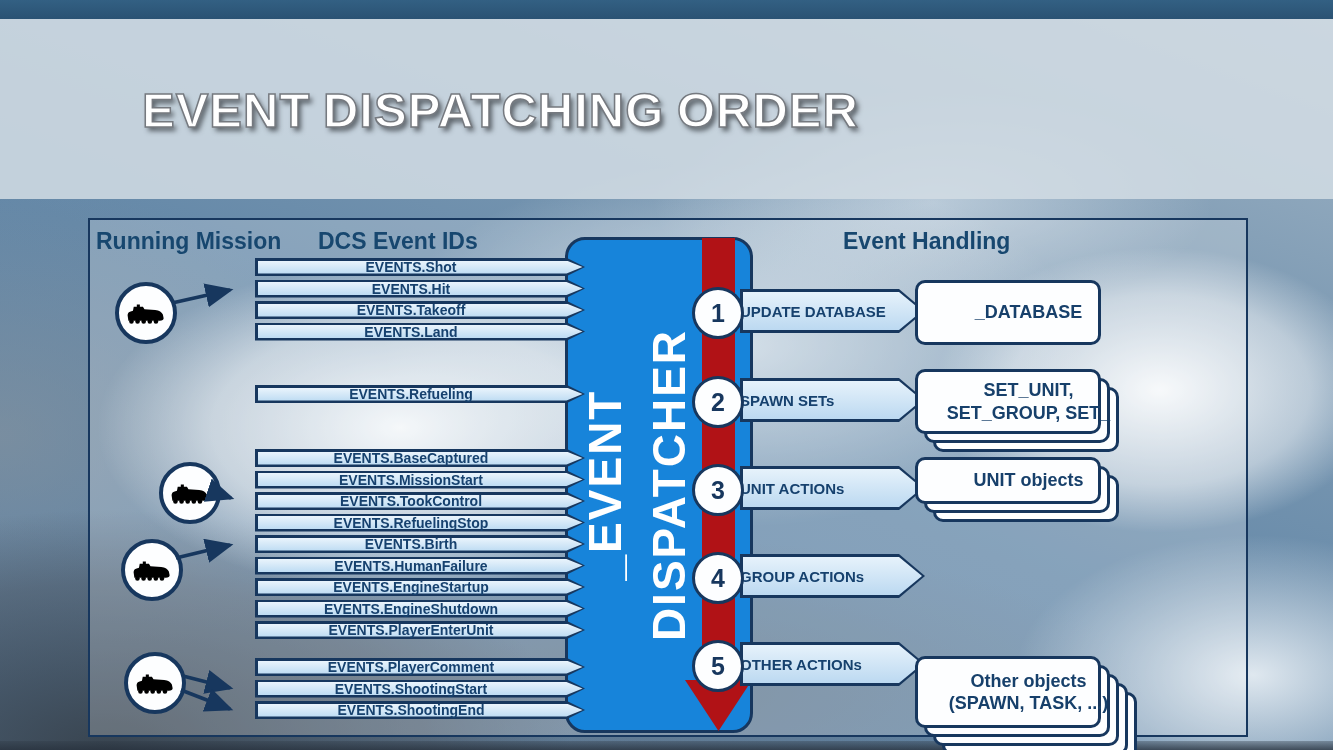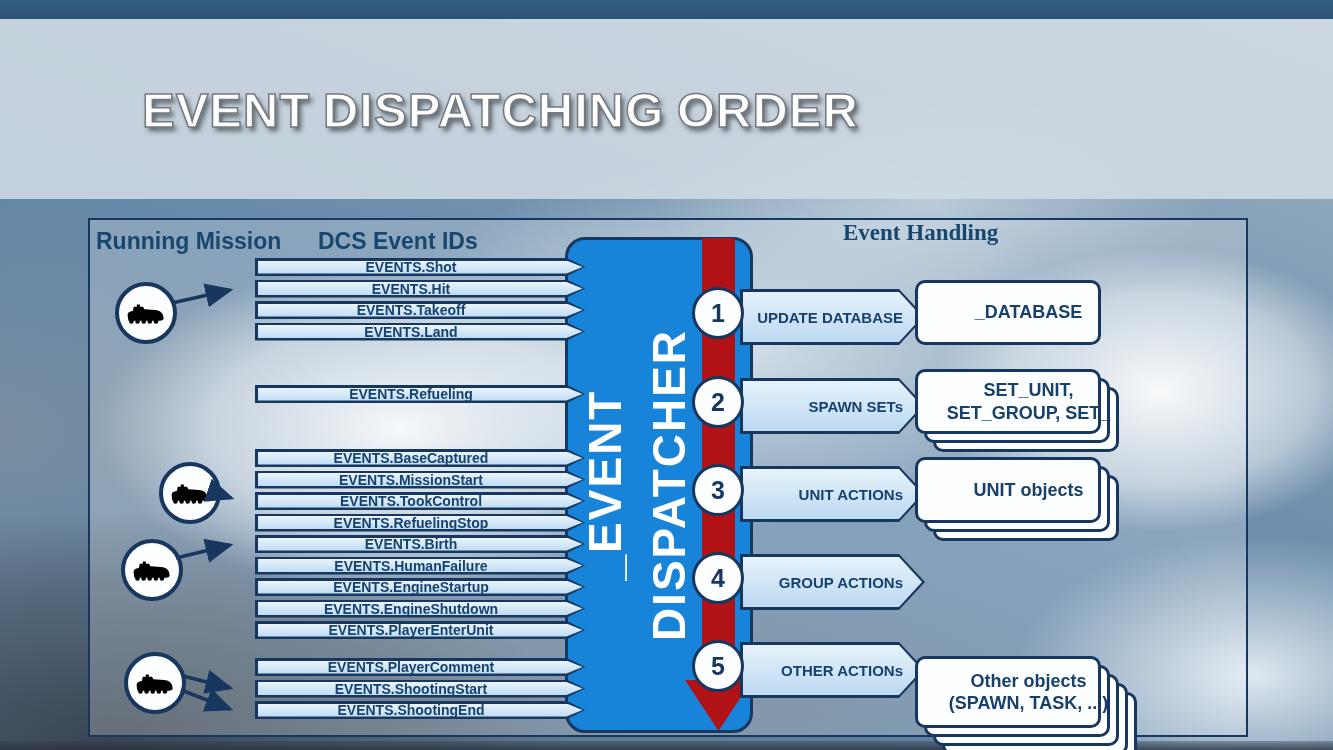--- a/index.html
+++ b/index.html
@@ -33,21 +33,21 @@
     -webkit-text-stroke:1.5px #75797f;
     text-shadow:3px 4px 5px rgba(55,60,66,0.75); white-space:nowrap; }
 
   
   .panel { position:absolute; left:88px; top:218px; width:1160px; height:519px; z-index:1;
     border:2.5px solid #17375e; background:rgba(255,255,255,0.22); }
 
   .hdr { position:absolute; z-index:4; font-weight:bold; font-size:23px; color:#17476f; white-space:nowrap; }
   .hdr-rm { left:96px;  top:228px; }
   .hdr-ids { left:318px; top:228px; }
-  .hdr-eh { left:843px; top:220px;font-family:Liberation Serif, serif; }
+  .hdr-eh { left:843px; top:228px; }
 
   
   .dispatcher { position:absolute; left:565px; top:237px; width:188px; height:496px; z-index:2;
     background:#1784da; border:3px solid #17375e; border-radius:20px; }
   .red-arrow-svg { position:absolute; left:565px; top:237px; width:188px; height:496px; z-index:2; pointer-events:none; }
   .disp-label { position:absolute; left:389px; top:418px; width:496px; height:134px; z-index:3;
     transform:rotate(-90deg); display:flex; flex-direction:column; justify-content:center;
     text-align:center; color:#ffffff; font-weight:bold; font-size:46px; line-height:64px; letter-spacing:2px; pointer-events:none; }
 
   
@@ -66,22 +66,22 @@
 
   .connectors { position:absolute; inset:0; z-index:4; pointer-events:none; }
 
   
   .num-circle { position:absolute; left:692px; width:52px; height:52px; z-index:5;
     background:#fdfeff; border:3.5px solid #17375e; border-radius:50%;
     display:flex; align-items:center; justify-content:center;
     font-size:25px; font-weight:bold; color:#17375e; }
 
   
-  .harrow { position:absolute; left:740px; width:185px; height:56px; z-index:3;
-    background:#17375e; display:flex; align-items:center; justify-content:flex-end;
+  .harrow { position:absolute; left:740px; width:185px; height:44px; z-index:3;
+    background:#17375e; display:flex; align-items:center; justify-content:flex-start;
     clip-path:polygon(0 0, calc(100% - 26px) 0, 100% 50%, calc(100% - 26px) 100%, 0 100%); }
   .harrow-in { position:absolute; top:3px; left:3px; right:3px; bottom:3px;
     background:linear-gradient(180deg,#e6f2fb,#bcd9f1);
     clip-path:polygon(0 0, calc(100% - 23px) 0, 100% 50%, calc(100% - 23px) 100%, 0 100%); }
   .harrow span { position:relative; z-index:1; font-size:15px; font-weight:bold; color:#16416e;
     padding-right:22px; white-space:nowrap; }
 
   
   .stack { position:absolute; left:915px; width:186px; z-index:4; }
   .stack .layer, .stack .box { position:absolute; inset:0; background:#fdfeff;
@@ -291,21 +291,21 @@
     </div>
   </div>
   <div class="stack" style="top:369px; height:65px">
     <div class="layer l2"></div>
       <div class="layer l1"></div>
     <div class="box">
       <span>SET_UNIT,</span>
       <span>SET_GROUP, SET_</span>
     </div>
   </div>
-  <div class="stack" style="top:457px; height:66px">
+  <div class="stack" style="top:457px; height:47px">
     <div class="layer l2"></div>
       <div class="layer l1"></div>
     <div class="box">
       <span>UNIT objects</span>
       <span></span>
     </div>
   </div>
   <div class="stack" style="top:656px; height:72px">
     <div class="layer l4"></div>
       <div class="layer l3"></div>

